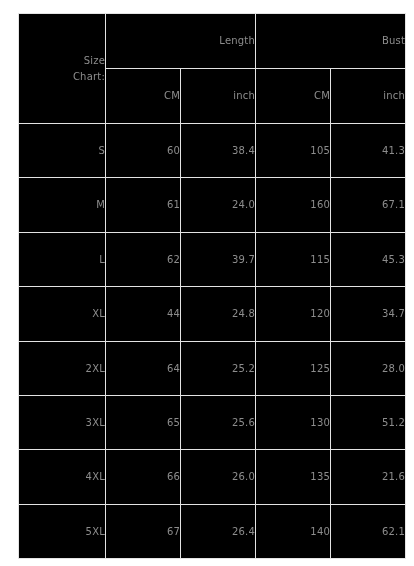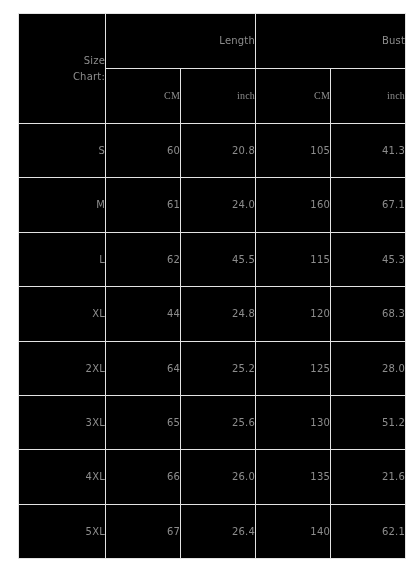--- a/index.html
+++ b/index.html
@@ -46,21 +46,20 @@
     padding-left: 12px;
   }
   td.corner-cell .corner-line {
     display: block;
   }
   td.group-head {
     height: 54px;
   }
   td.unit-head {
     height: 54px;
-    font-family: Liberation Serif, serif;
   }
   tr.data-row td {
     height: 53.4px;
   }
 </style>
 </head>
 <body>
 
 <div id="size-chart-wrap">
   <table class="size-chart">
@@ -83,44 +82,44 @@
       <tr>
         <td class="unit-head">CM</td>
         <td class="unit-head">inch</td>
         <td class="unit-head">CM</td>
         <td class="unit-head">inch</td>
       </tr>
 
       <tr class="data-row">
         <td>S</td>
         <td>60</td>
-        <td>20.8</td>
+        <td>38.4</td>
         <td>105</td>
         <td>41.3</td>
       </tr>
       <tr class="data-row">
         <td>M</td>
         <td>61</td>
         <td>24.0</td>
         <td>160</td>
         <td>67.1</td>
       </tr>
       <tr class="data-row">
         <td>L</td>
         <td>62</td>
-        <td>45.5</td>
+        <td>39.7</td>
         <td>115</td>
         <td>45.3</td>
       </tr>
       <tr class="data-row">
         <td>XL</td>
         <td>44</td>
         <td>24.8</td>
         <td>120</td>
-        <td>68.3</td>
+        <td>34.7</td>
       </tr>
       <tr class="data-row">
         <td>2XL</td>
         <td>64</td>
         <td>25.2</td>
         <td>125</td>
         <td>28.0</td>
       </tr>
       <tr class="data-row">
         <td>3XL</td>

